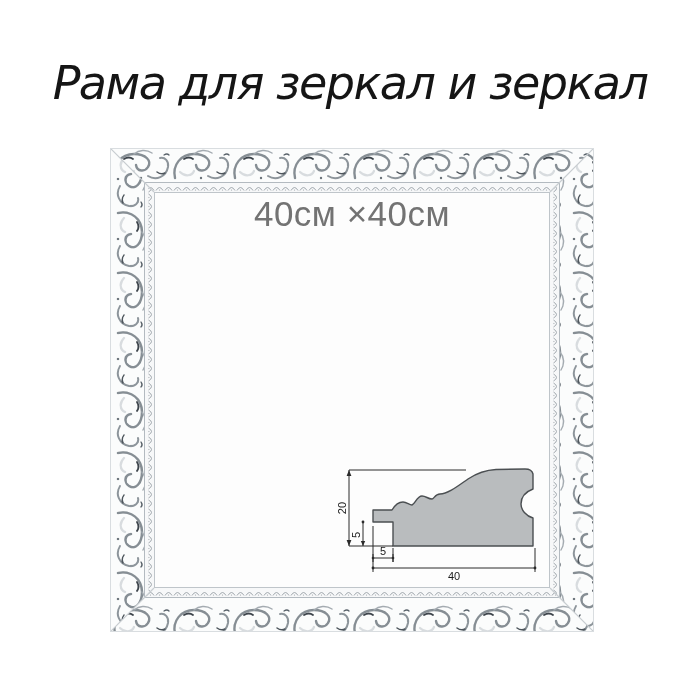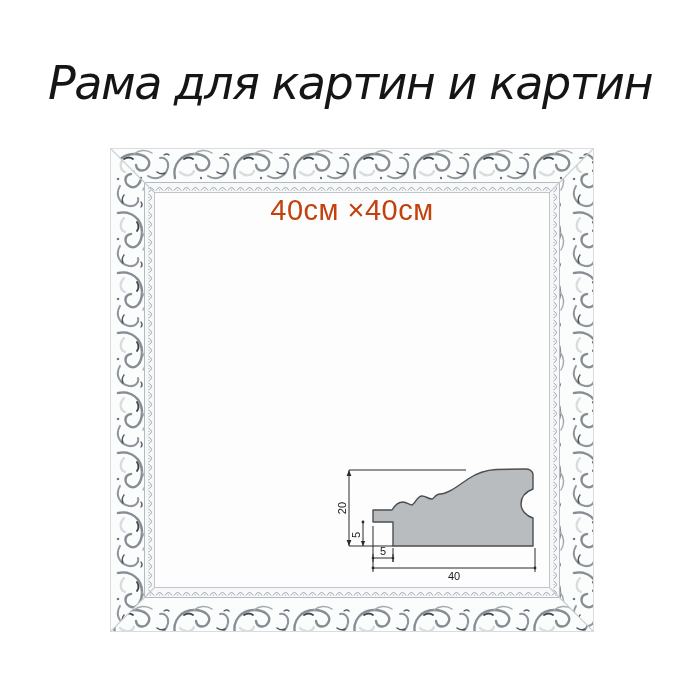--- a/index.html
+++ b/index.html
@@ -13,33 +13,33 @@
     text-align:center;
     font-family:"DejaVu Sans","Liberation Sans",sans-serif;
     font-style:italic;font-weight:500;
     font-size:46px;letter-spacing:-1.5px;color:#151515;
     line-height:1.2;
   }
   .frame-svg{position:absolute;left:110px;top:148px;}
   .size-label{
     position:absolute;top:194px;left:110px;width:484px;
     text-align:center;
-    font-size:29px;color:#c2410c;letter-spacing:0.5px;
+    font-size:35px;color:#737373;letter-spacing:0.5px;
     font-family:"Liberation Sans","DejaVu Sans",sans-serif;
   }
   .profile-svg{position:absolute;left:336px;top:458px;}
   .dim-text{
     font-family:"Liberation Sans","DejaVu Sans",sans-serif;
     font-size:11px;fill:#1a1a1a;
   }
 </style>
 </head>
 <body>
 
-<div class="title">Рама для картин и картин</div>
+<div class="title">Рама для зеркал и зеркал</div>
 
 <svg class="frame-svg" width="484" height="484" viewBox="0 0 484 484" aria-hidden="true">
   <defs>
     <g id="tile">
       <rect width="60" height="38" fill="#fbfcfc"></rect>
       <path d="M5,30 C2,17 11,6 24,6 C36,6 42,13 38,19 C35,24 27,24 26,17" fill="none" stroke="#868e94" stroke-width="2.4" stroke-linecap="round"></path>
       <path d="M24,6 C29,2 36,1 42,5" fill="none" stroke="#a4abb1" stroke-width="1.5" stroke-linecap="round"></path>
       <path d="M38,28 C46,33 56,29 58,19 C59,13 55,9 50,10" fill="none" stroke="#8d959b" stroke-width="2" stroke-linecap="round"></path>
       <path d="M10,24 C15,29 22,28 24,23" fill="none" stroke="#d8dcdf" stroke-width="2.2" stroke-linecap="round"></path>
       <path d="M14,11 q5,-3 9,0" fill="none" stroke="#3e454c" stroke-width="1.8" stroke-linecap="round"></path>

